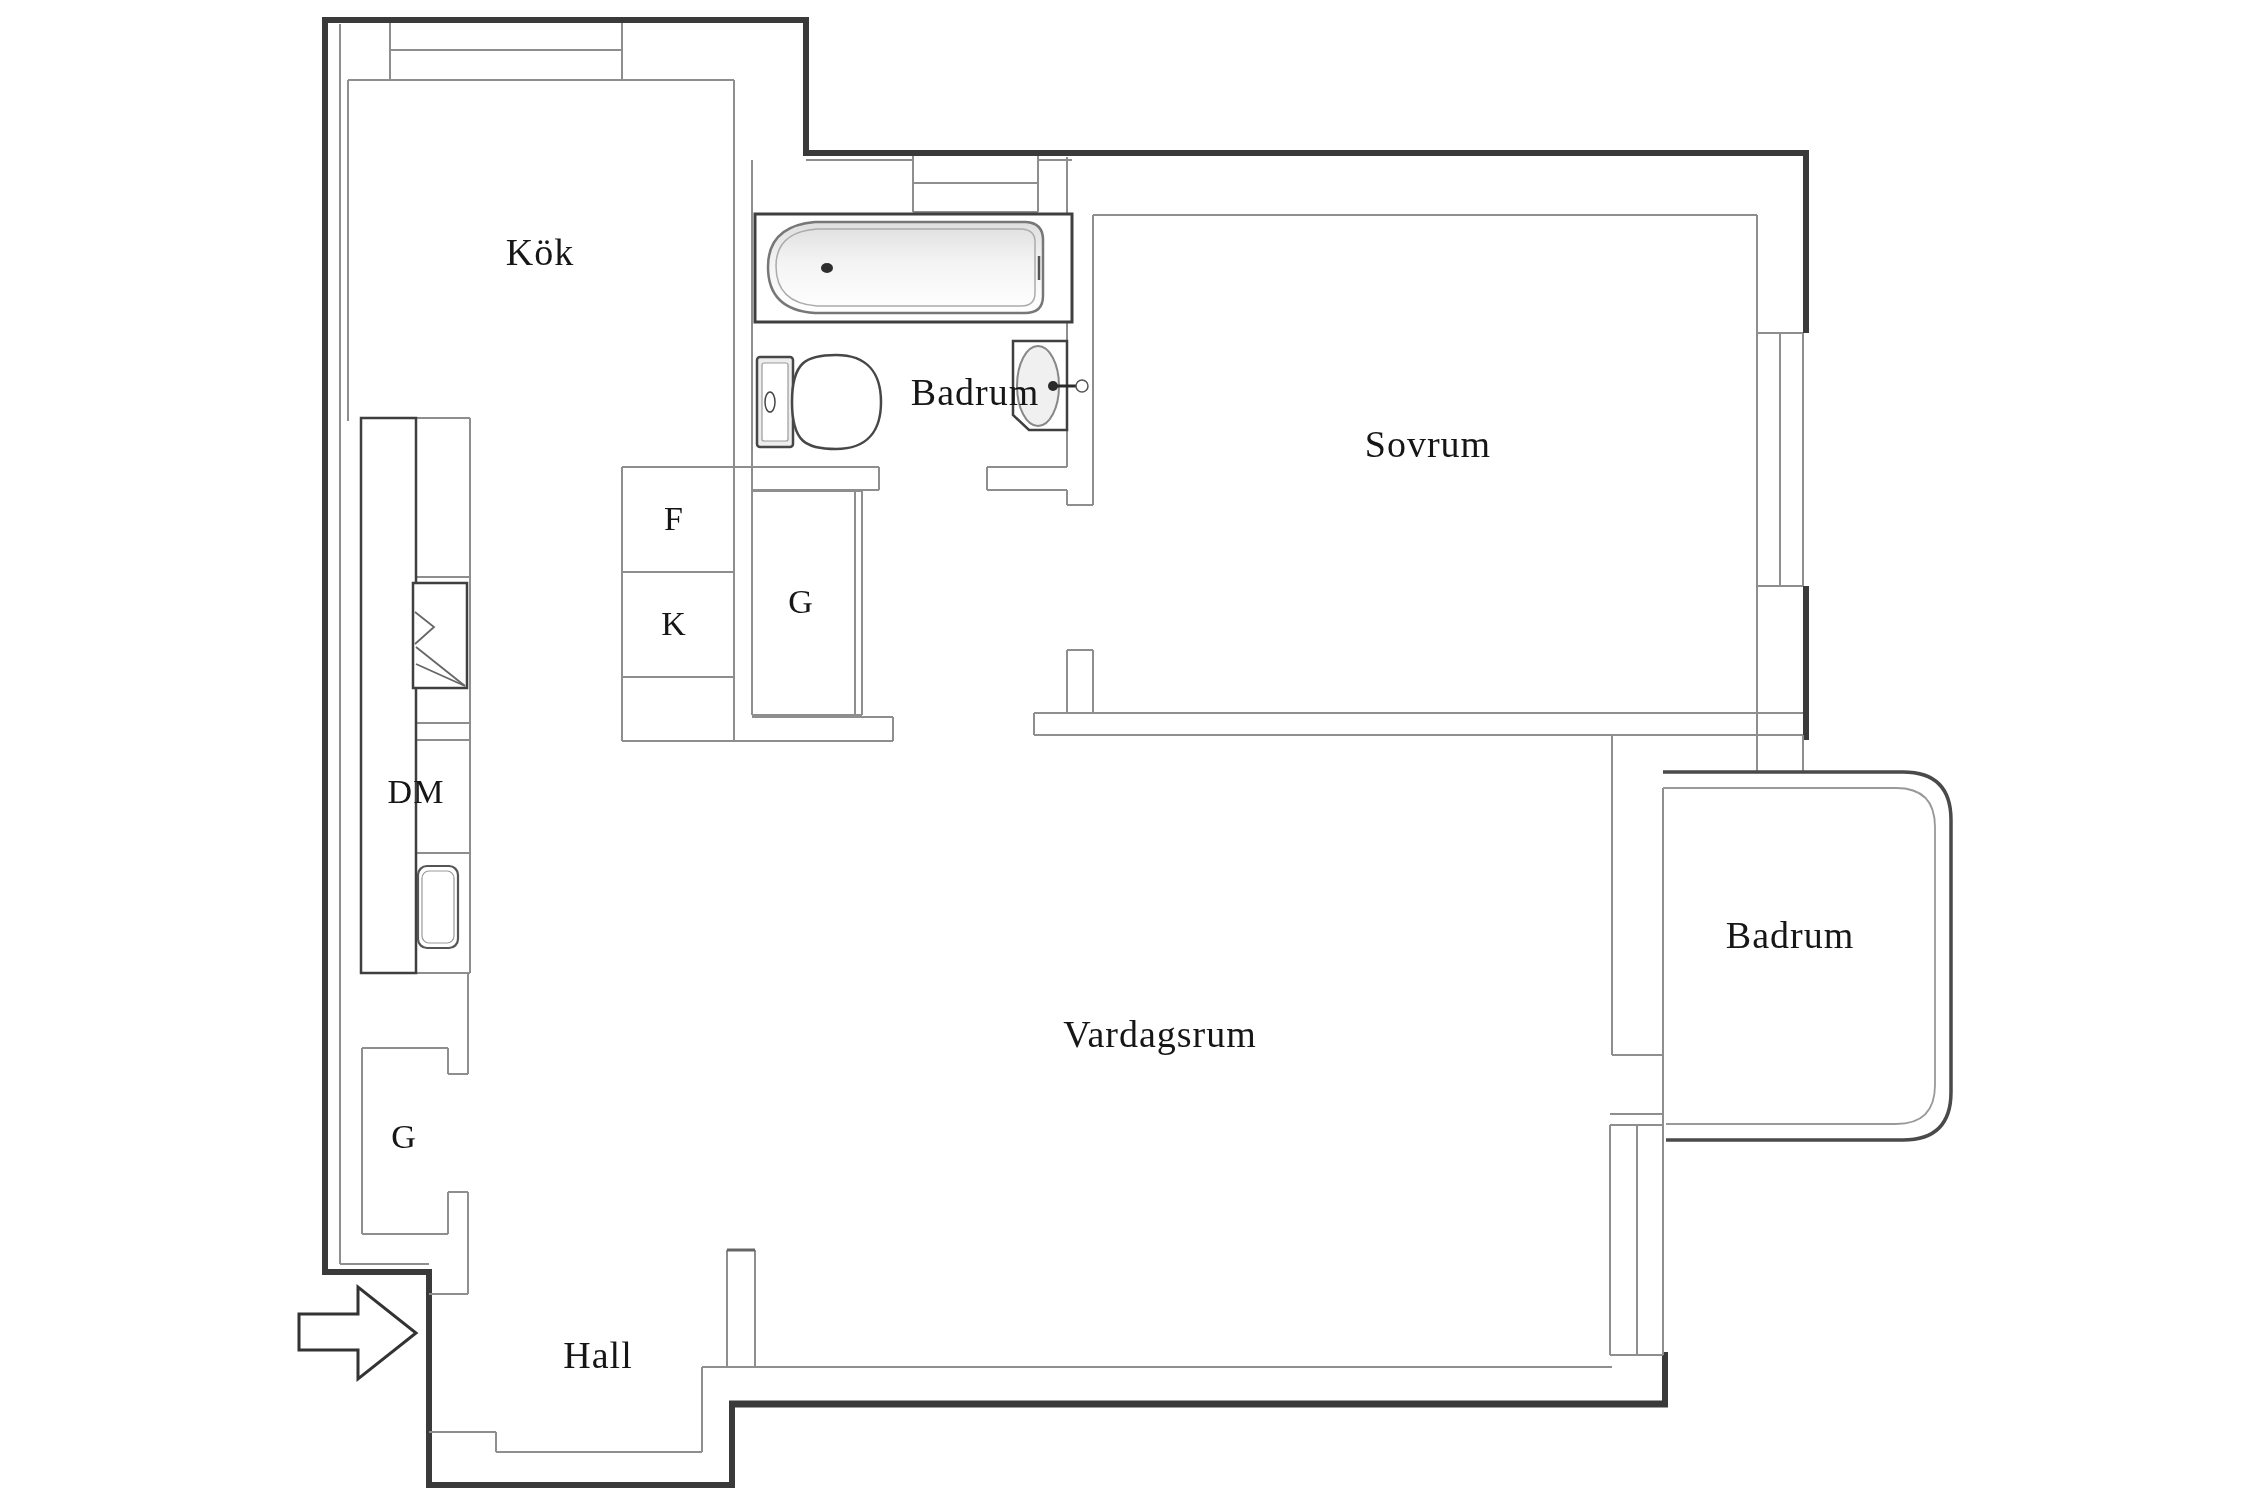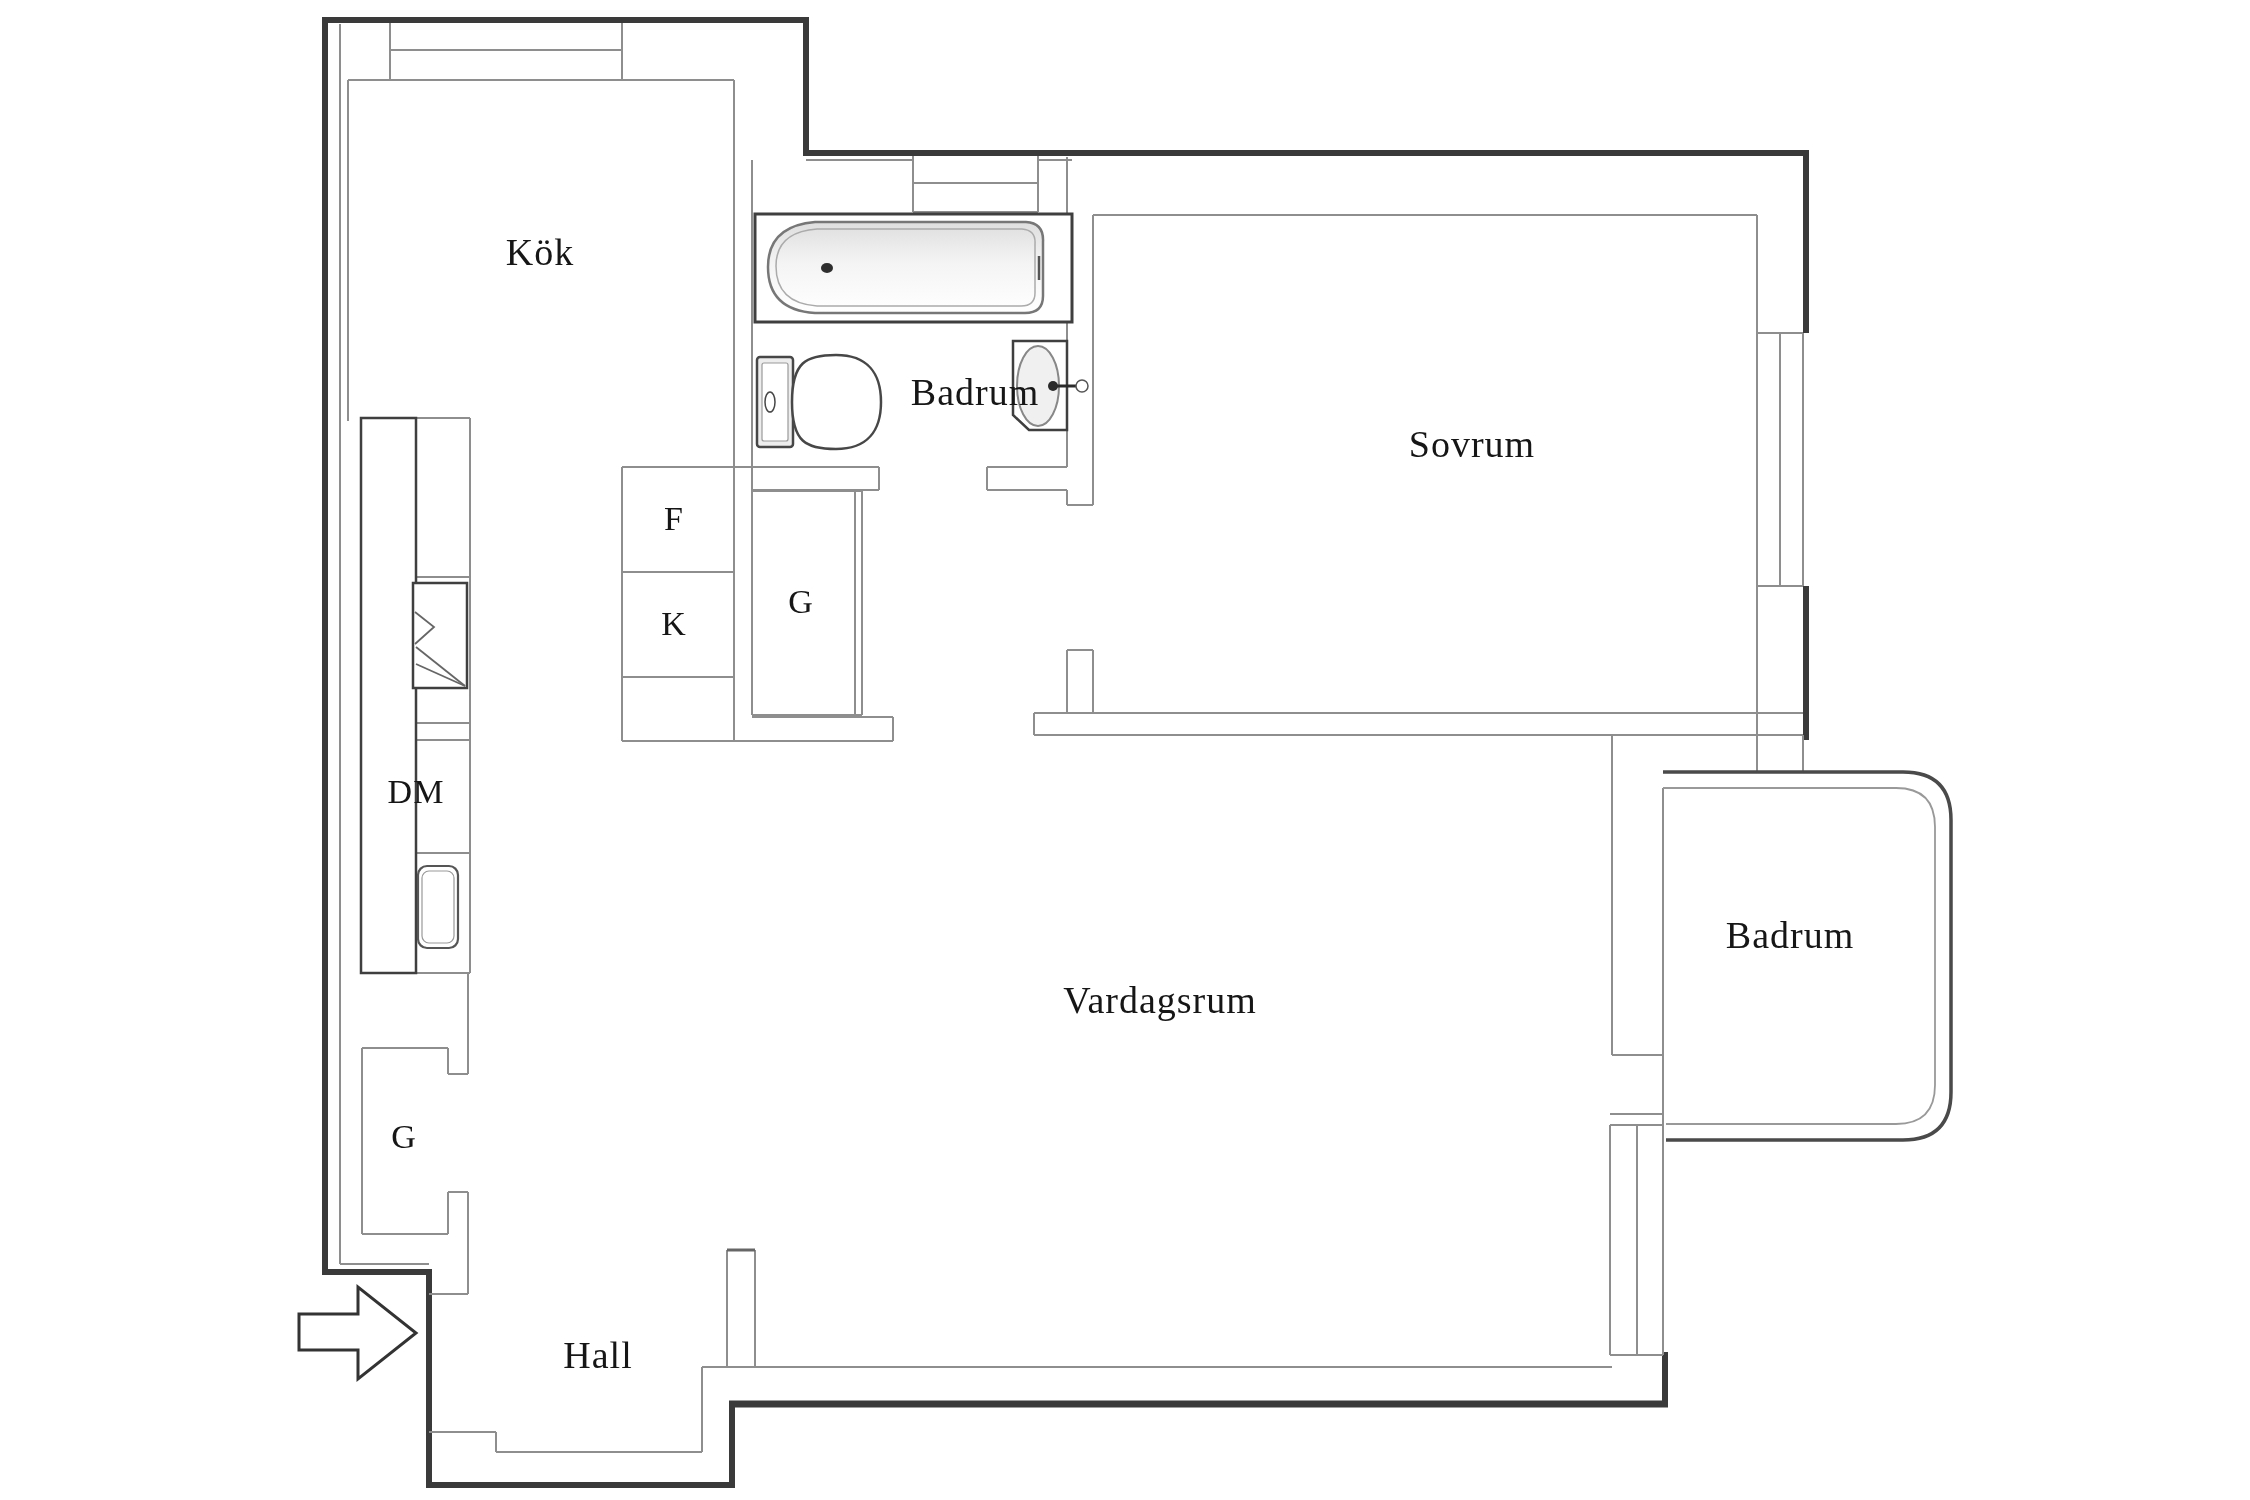--- a/index.html
+++ b/index.html
@@ -200,22 +200,22 @@
     </g>
   </g>
 
   <g>
     <path d="M 299,1314 H 358 V 1287 L 416,1333 L 358,1379 V 1350 H 299 Z" fill="#ffffff" stroke="#333333" stroke-width="3"></path>
   </g>
 </svg>
 
   <div class="lbl" style="left:540px;top:252px;">Kök</div>
   <div class="lbl" style="left:975px;top:392px;">Badrum</div>
-  <div class="lbl" style="left:1472px;top:444px;">Sovrum</div>
-  <div class="lbl" style="left:1160px;top:1000px;">Vardagsrum</div>
+  <div class="lbl" style="left:1428px;top:444px;">Sovrum</div>
+  <div class="lbl" style="left:1160px;top:1034px;">Vardagsrum</div>
   <div class="lbl" style="left:598px;top:1355px;text-align:center;">Hall</div>
   <div class="lbl" style="left:1790px;top:935px;">Badrum</div>
 
   <div class="lbl small" style="left:416px;top:792px;">DM</div>
   <div class="lbl small" style="left:674px;top:519px;">F</div>
   <div class="lbl small" style="left:674px;top:624px;">K</div>
   <div class="lbl small" style="left:801px;top:602px;">G</div>
   <div class="lbl small" style="left:404px;top:1137px;">G</div>
 
 </div>

